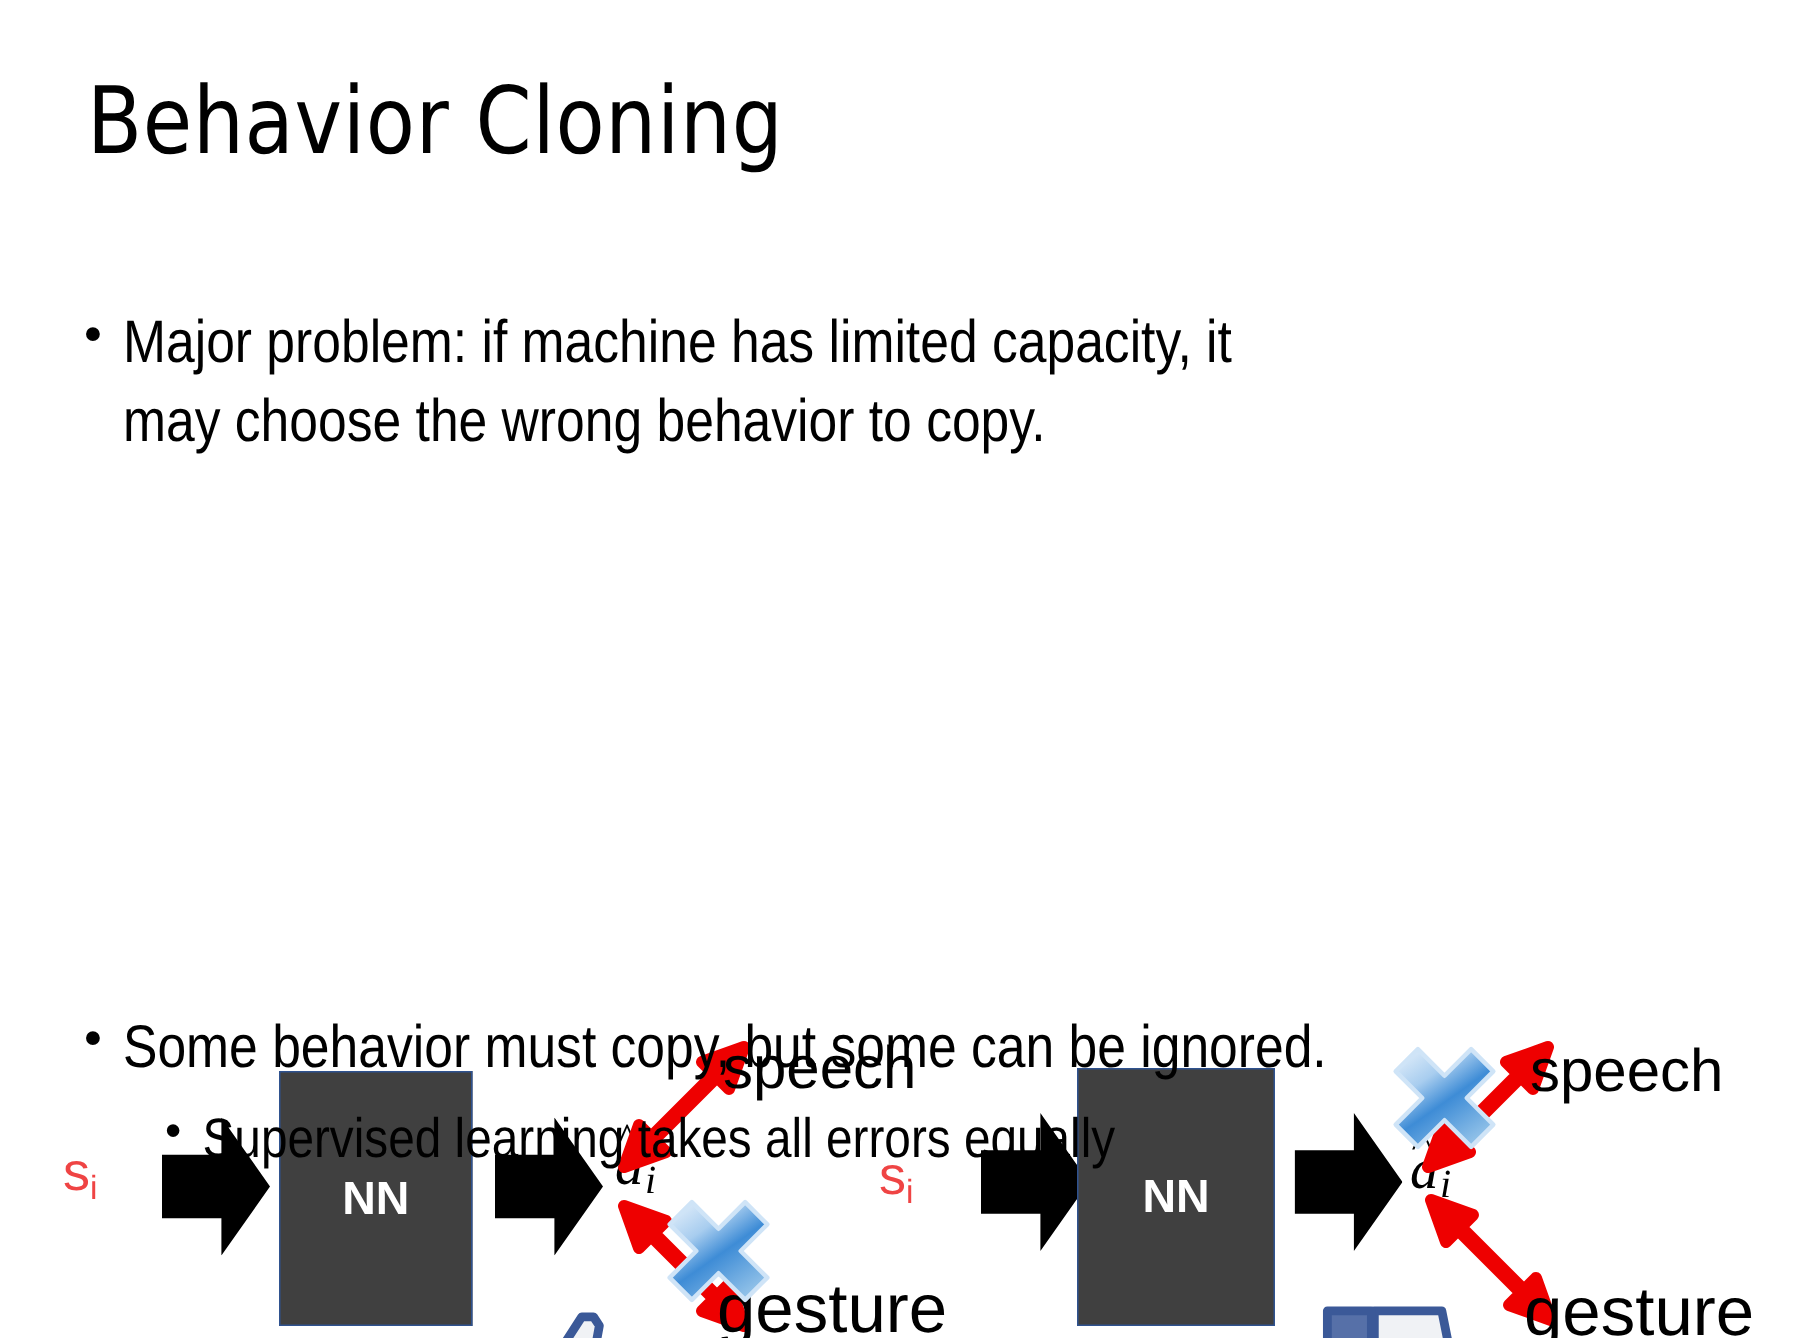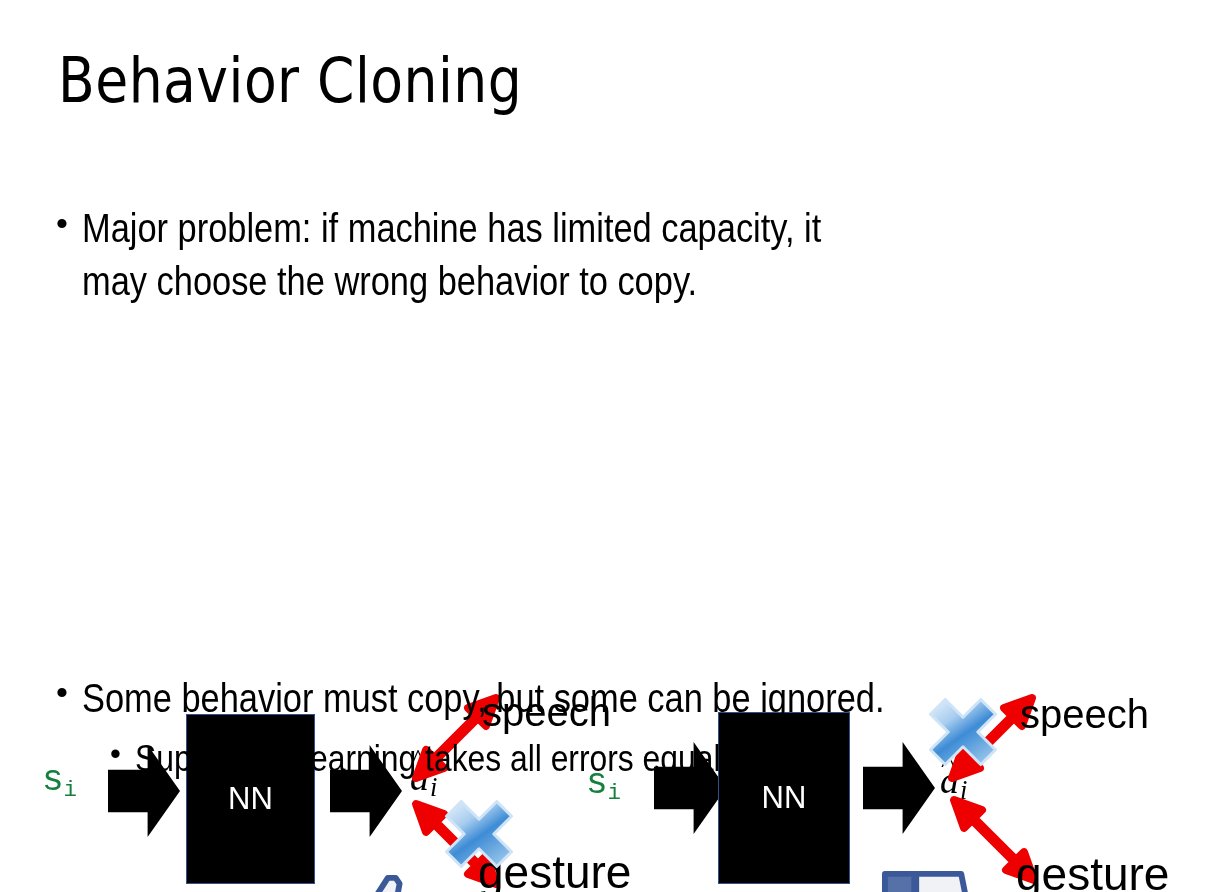--- a/index.html
+++ b/index.html
@@ -83,22 +83,22 @@
     height: 290px;
   }
   #diagram-left  { left: 12px; }
   #diagram-right { left: 558px; }
 
   .s-label {
     position: absolute;
     left: 30px;
     top: 420px;
     font-size: 36px;
-    font-family: Liberation Mono, monospace;
-    color: #15803d;
+    font-family: Liberation Sans, sans-serif;
+    color: #ef4444;
   }
   .s-label sub {
     font-size: 0.62em;
     vertical-align: baseline;
     position: relative;
     top: 0.25em;
   }
 
   
   .block-arrow {
@@ -120,29 +120,29 @@
     clip-path: polygon(0% 27%, 55% 27%, 55% 0%, 100% 50%, 55% 100%, 55% 73%, 0% 73%);
   }
 
   
   .nn-box {
     position: absolute;
     left: 174px;
     top: 374px;
     width: 129px;
     height: 170px;
-    background: #000000;
+    background: #404040;
     border: 1px solid #2F528F;
     display: flex;
     align-items: center;
     justify-content: center;
     color: #ffffff;
     font-size: 31px;
     font-family: "Liberation Sans", sans-serif;
-    font-weight: 400;
+    font-weight: 700;
     box-sizing: border-box;
   }
 
   
   .ahat {
     position: absolute;
     left: 398px;
     top: 418px;
     font-family: "Liberation Serif", "DejaVu Serif", serif;
     font-style: italic;

